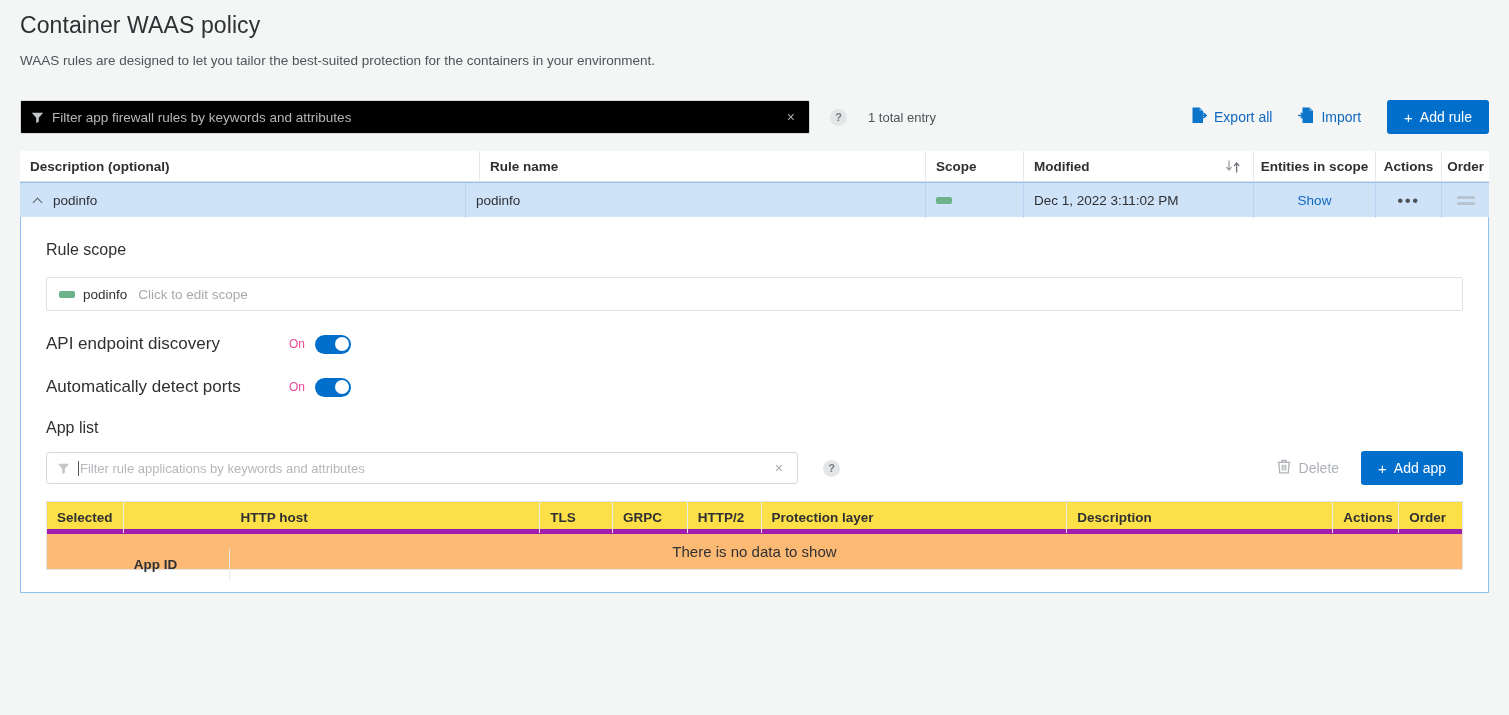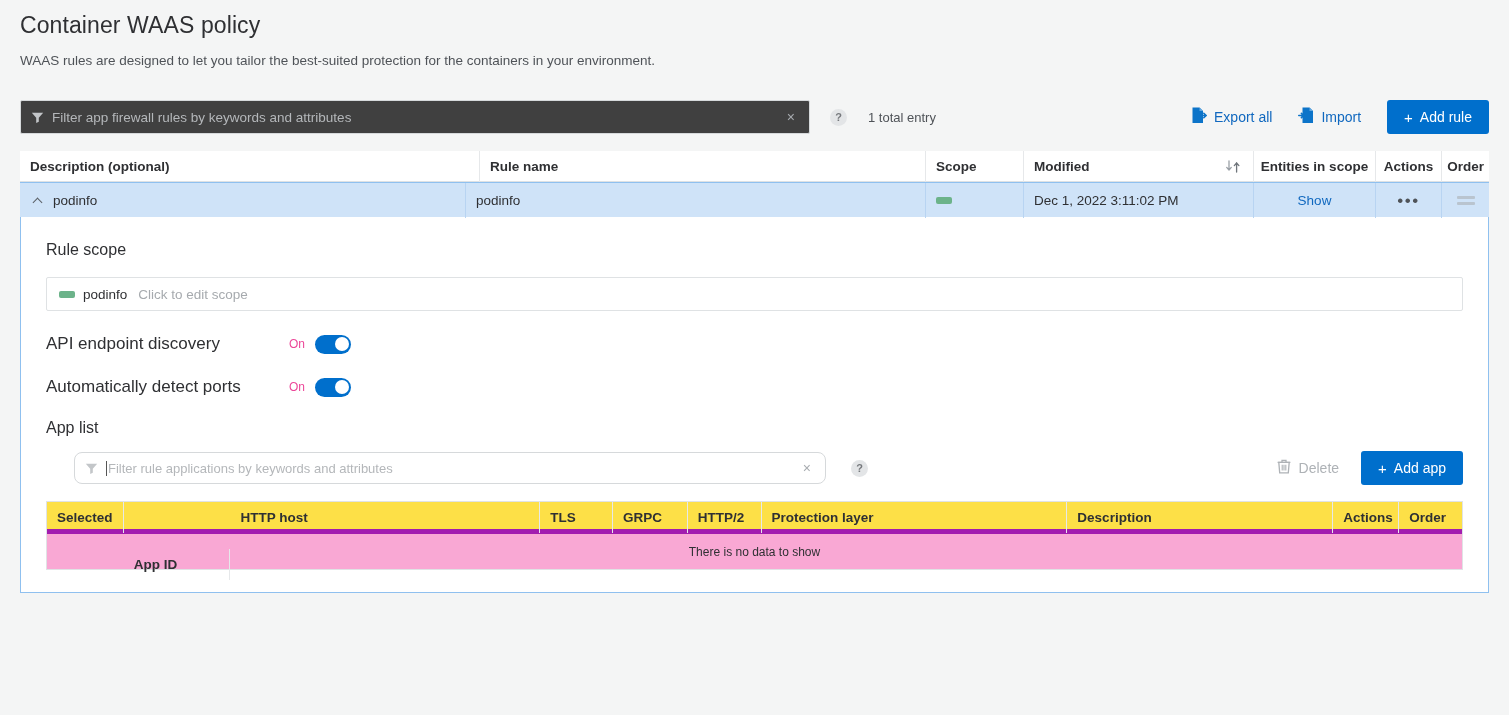--- a/index.html
+++ b/index.html
@@ -30,21 +30,21 @@
   
   .toolbar {
     margin: 30px 20px 0 20px;
     display: flex;
     align-items: center;
     height: 38px;
   }
   .filter-box {
     width: 790px;
     height: 34px;
-    background: #404040;
+    background: #000000;
     border: 1px solid #d6d9db;
     border-radius: 2px;
     display: flex;
     align-items: center;
     padding: 0 6px 0 10px;
     position: relative;
   }
   .filter-icon { flex: 0 0 auto; display: flex; align-items: center; margin-right: 8px; }
   .filter-placeholder {
     flex: 1 1 auto;
@@ -240,25 +240,24 @@
   .app-toolbar {
     display: flex;
     align-items: center;
     margin-top: 14px;
   }
   .app-filter {
     width: 752px;
     height: 32px;
     background: #ffffff;
     border: 1px solid #d6d9db;
-    border-radius: 8px;
+    border-radius: 3px;
     display: flex;
     align-items: center;
     padding: 0 6px 0 10px;
-    margin-left: 28px;
   }
   .app-filter .filter-placeholder { font-size: 13px; }
   .caret {
     display: inline-block;
     width: 1px; height: 15px;
     background: #555;
     margin-right: 1px;
   }
   .delete-action {
     display: flex; align-items: center;
@@ -287,23 +286,23 @@
   .a-http { width:  74px; }
   .a-prot { width: 307px; }
   .a-desc { width: 267px; }
   .a-act  { width:  66px; }
   .a-ord  { width:  63px; }
   .at-empty {
     height: 35px;
     display: flex;
     align-items: center;
     justify-content: center;
-    font-size: 12px;
+    font-size: 15px;
     color: #2f3033;
-    background: #f9a8d4;
+    background: #fdba74;
   }
 </style>
 </head>
 <body>
 
 <div class="page-header">
   <h1 class="page-title">Container WAAS policy</h1>
   <p class="page-subtitle">WAAS rules are designed to let you tailor the best-suited protection for the containers in your environment.</p>
 </div>
 

